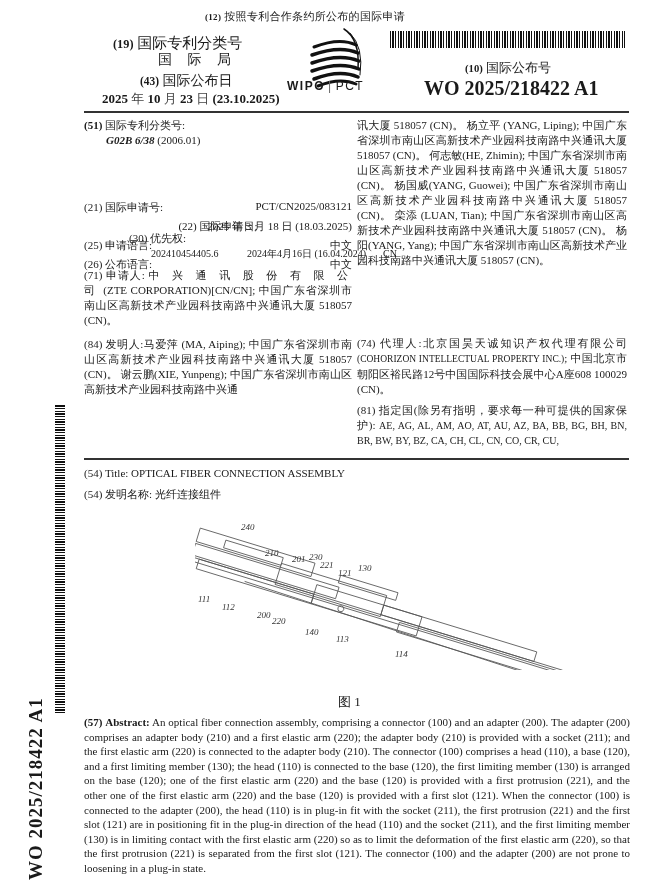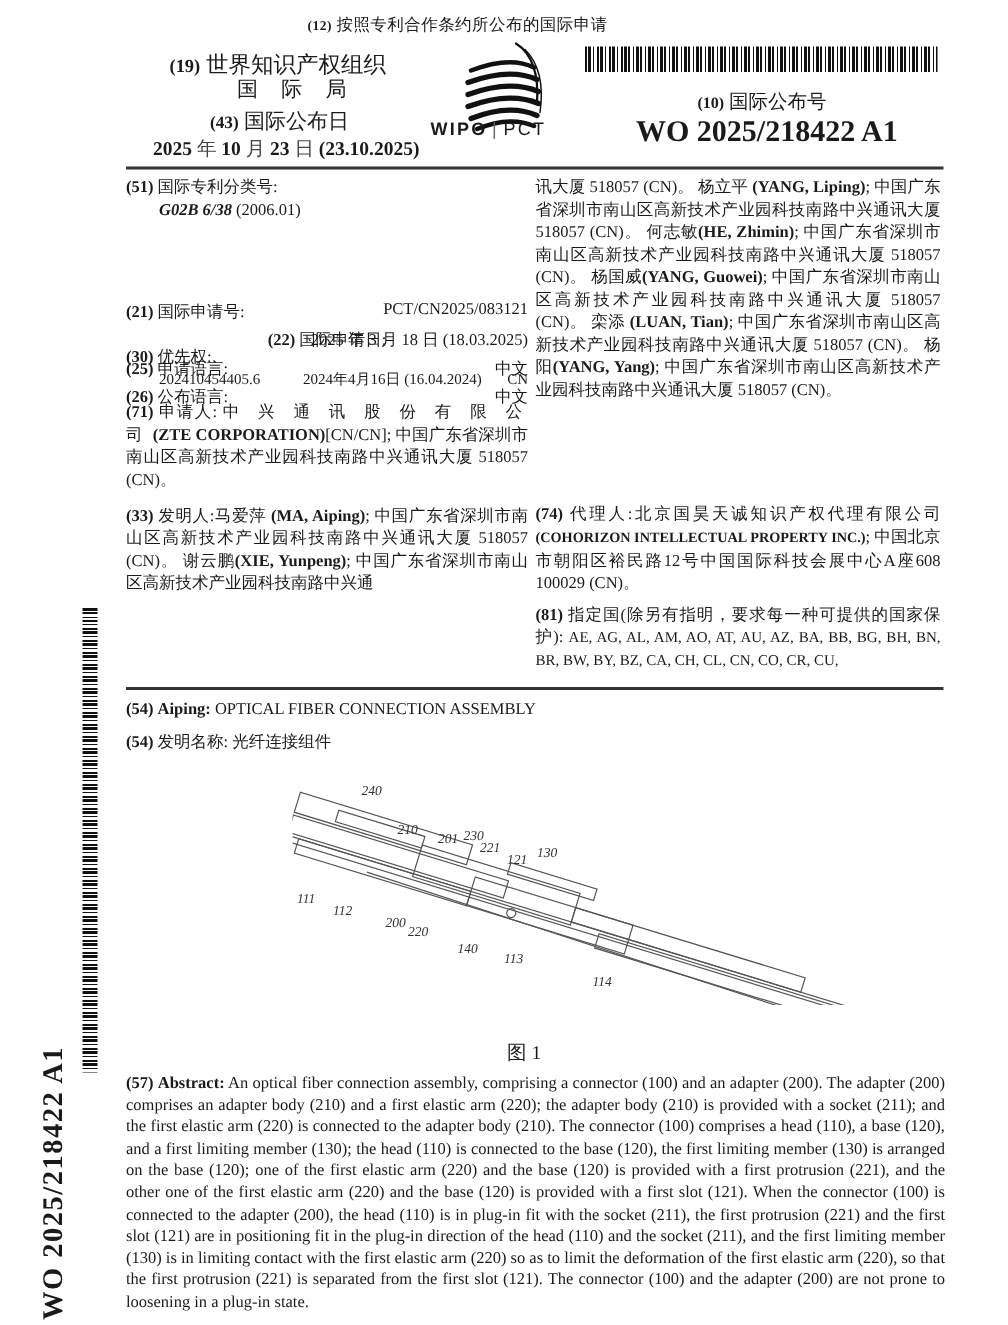--- a/index.html
+++ b/index.html
@@ -21,21 +21,21 @@
   .barcode-top { left:390px; top:31px; width:235px; height:17px;
     background:repeating-linear-gradient(90deg,#111 0 1px,#fff 1px 2px,#111 2px 3px,#111 3px 4px,#fff 4px 5px,#111 5px 6px,#fff 6px 8px); }
   .pubno-label { left:465px; top:59px; font-size:13px; white-space:nowrap; }
   .pubno { left:424px; top:77px; font-size:20px; font-weight:bold; white-space:nowrap; }
   .rule { left:84px; height:2px; background:#333; }
   .row { position:absolute; left:84px; width:268px; font-size:11px;margin-top:45px; }
   .row .val { position:absolute; right:0; top:0; white-space:nowrap; }
   .col-left-block { left:84px; width:268px; font-size:11px; line-height:15px; }
   .indent { padding-left:22px; }
   .col-right-block { left:357px; width:270px; font-size:11px; line-height:15px; }
-  .bold { font-weight:bold; }
+  .bold { font-weight:normal; }
   .side-barcode { left:55px; width:10px;
     background:repeating-linear-gradient(180deg,#111 0 2px,#fff 2px 3px,#111 3px 4px,#fff 4px 6px,#111 6px 7px,#fff 7px 8px); }
   .side-text { left:25px; top:880px; transform-origin:left top; transform:rotate(-90deg);
     font-size:19px; font-weight:bold; white-space:nowrap; letter-spacing:1px; }
   .title-en { left:84px; top:467px; font-size:11px; white-space:nowrap; }
   .title-cn { left:84px; top:487px; font-size:11px; white-space:nowrap; }
   .drawing { left:195px; top:520px; width:390px; height:150px; }
   .fig-cap { left:338px; top:693px; font-size:13px; }
   .abstract { left:84px; top:715px; width:546px; font-size:11px; line-height:14.6px; text-align:justify; }
   .abstract .lbl { font-weight:bold; }
@@ -43,21 +43,21 @@
 </head>
 <body>
 
 <div class="abs t12">
   <span class="num">(12)</span>
   <span>按照专利合作条约所公布的国际申请</span>
 </div>
 
 <div class="abs wipo-l1">
   <span class="num">(19)</span>
-  <span>世界知识产权组织</span>
+  <span>国际专利分类号</span>
 </div>
 <div class="abs wipo-l2">国 际 局</div>
 
 <div class="abs pubdate-label">
   <span class="num">(43)</span>
   <span>国际公布日</span>
 </div>
 <div class="abs pubdate">
   <span>2025</span>
   <span class="cn">年</span>
@@ -114,39 +114,39 @@
   <span class="bold">(25)</span>
   <span>申请语言:</span>
   <span class="val">中文</span>
 </div>
 <div class="row" style="top:212px;">
   <span class="bold">(26)</span>
   <span>公布语言:</span>
   <span class="val">中文</span>
 </div>
 
-<div class="abs col-left-block" style="top:231px;">
+<div class="abs col-left-block" style="top:231px;margin-left:45px;">
   <span class="bold">(30)</span>
   <span>优先权:</span>
   <div style="position:relative;height:15px;padding-left:22px;font-size:10px;">
     <span>202410454405.6</span>
     <span style="position:absolute;left:118px;">2024年4月16日 (16.04.2024)</span>
     <span style="position:absolute;right:0;">CN</span>
   </div>
 </div>
 
 <div class="abs col-left-block" style="top:268px;text-align:justify;">
   <span class="bold">(71)</span>
   <span>申请人:</span>
   <span style="letter-spacing:4px">中 兴 通 讯 股 份 有 限 公 司</span>
   <span class="bold">(ZTE CORPORATION)</span><span>[CN/CN]; 中国广东省深圳市南山区高新技术产业园科技南路中兴通讯大厦 518057 (CN)。</span>
 </div>
 
 <div class="abs col-left-block" style="top:337px;text-align:justify;">
-  <span class="bold">(33)</span>
+  <span class="bold">(84)</span>
   <span>发明人:</span><span>马爱萍</span>
   <span class="bold">(MA, Aiping)</span><span>; 中国广东省深圳市南山区高新技术产业园科技南路中兴通讯大厦 518057 (CN)。</span>
   <span>谢云鹏</span><span class="bold">(XIE, Yunpeng)</span><span>; 中国广东省深圳市南山区高新技术产业园科技南路中兴通</span>
 </div>
 
 <div class="abs col-right-block" style="top:118px;text-align:justify;">
   <span>讯大厦 518057 (CN)。 杨立平</span>
   <span class="bold">(YANG, Liping)</span><span>; 中国广东省深圳市南山区高新技术产业园科技南路中兴通讯大厦 518057 (CN)。 何志敏</span><span class="bold">(HE, Zhimin)</span><span>; 中国广东省深圳市南山区高新技术产业园科技南路中兴通讯大厦 518057 (CN)。 杨国威</span><span class="bold">(YANG, Guowei)</span><span>; 中国广东省深圳市南山区高新技术产业园科技南路中兴通讯大厦 518057 (CN)。 栾添</span>
   <span class="bold">(LUAN, Tian)</span><span>; 中国广东省深圳市南山区高新技术产业园科技南路中兴通讯大厦 518057 (CN)。 杨阳</span><span class="bold">(YANG, Yang)</span><span>; 中国广东省深圳市南山区高新技术产业园科技南路中兴通讯大厦 518057 (CN)。</span>
 </div>
@@ -163,21 +163,21 @@
   <span style="font-size:10px">AE, AG, AL, AM, AO, AT, AU, AZ, BA, BB, BG, BH, BN, BR, BW, BY, BZ, CA, CH, CL, CN, CO, CR, CU,</span>
 </div>
 
 <div class="abs rule" style="top:458px;width:545px;height:1.5px;"></div>
 
 <div class="abs side-barcode" style="top:405px;height:310px;"></div>
 <div class="abs side-text">WO 2025/218422 A1</div>
 
 <div class="abs title-en">
   <span class="bold">(54)</span>
-  <span class="bold">Aiping:</span>
+  <span class="bold">Title:</span>
   <span>OPTICAL FIBER CONNECTION ASSEMBLY</span>
 </div>
 <div class="abs title-cn">
   <span class="bold">(54)</span>
   <span>发明名称:</span>
   <span>光纤连接组件</span>
 </div>
 
 <svg class="abs drawing" viewBox="0 0 390 150">
   <g fill="none" stroke="#555" stroke-width="0.8">

